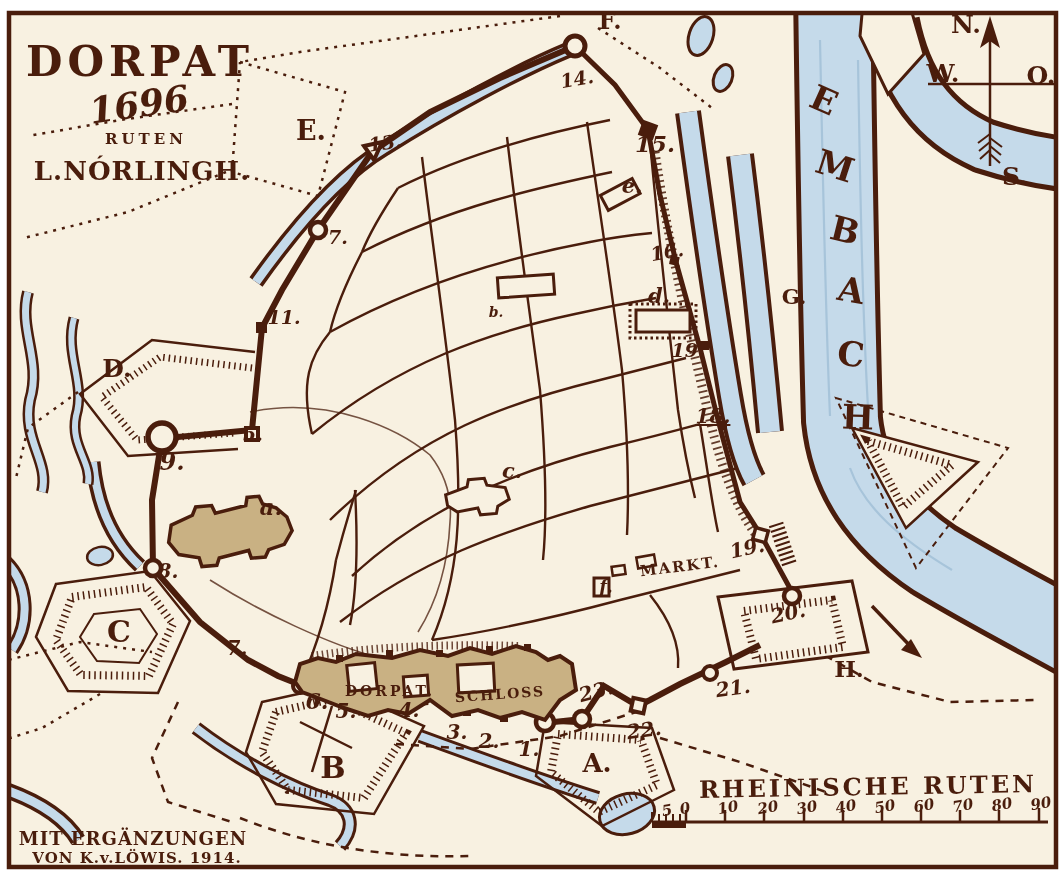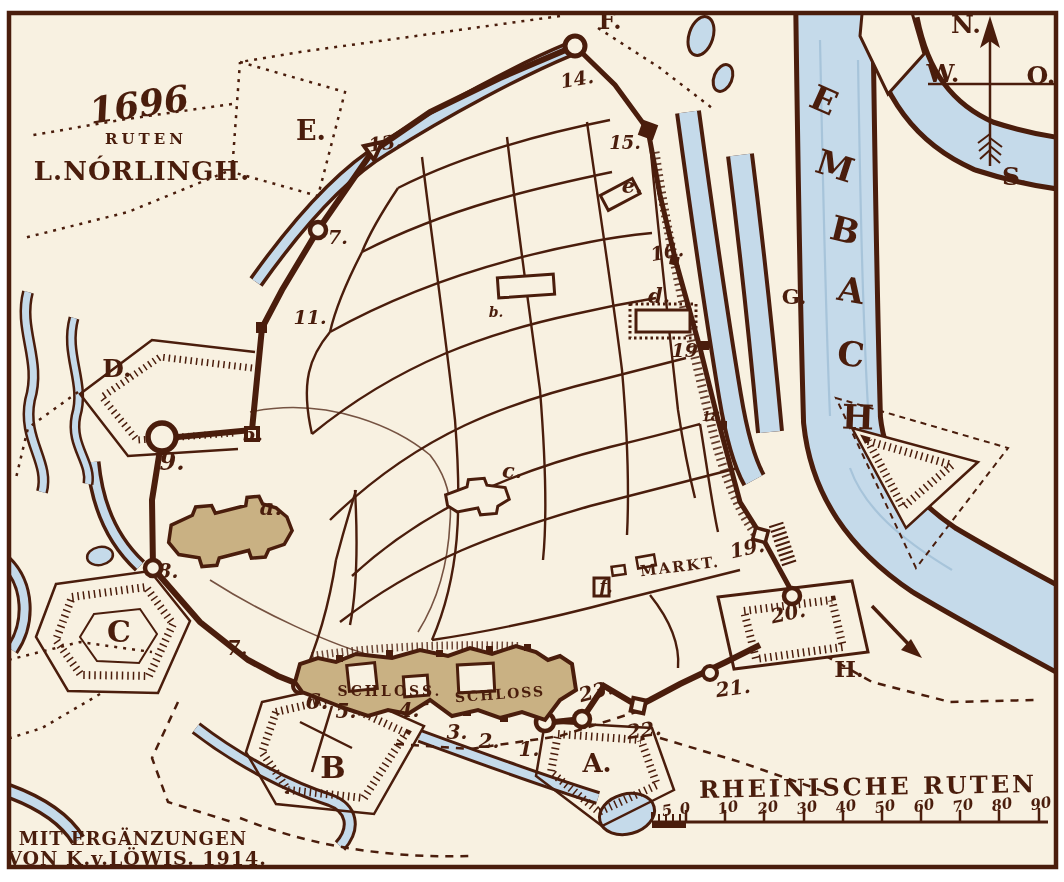--- a/index.html
+++ b/index.html
@@ -245,25 +245,26 @@
         <line x1="999" y1="810" x2="999" y2="822"></line>
             <line x1="1039" y1="808" x2="1039" y2="822"></line>
       </g>
     </g>
   </g>
 
   <rect x="9" y="13" width="1047" height="854" fill="none" stroke="var(--ink)" stroke-width="4.5"></rect>
 </svg>
 
 <div id="labels">
+      <span class="lbl bold ls5" style="left: 140px; top: 62px; font-size: 42px;">DORPAT</span>
       <span class="lbl bold ital" style="left: 139px; top: 104px; font-size: 36px; --r: -8deg;">1696</span>
       <span class="lbl bold ls4" style="left: 146px; top: 139px; font-size: 15px;">RUTEN</span>
       <span class="lbl bold ls1" style="left: 142px; top: 171px; font-size: 26px;">L.NÓRLINGH.</span>
       <span class="lbl bold ls1" style="left: 133px; top: 839px; font-size: 18px;">MIT ERGÄNZUNGEN</span>
-      <span class="lbl bold ls1" style="left: 137px; top: 858px; font-size: 19px;">VON K.v.LÖWIS. 1914.</span>
+      <span class="lbl bold ls1" style="left: 137px; top: 858px; font-size: 15px;">VON K.v.LÖWIS. 1914.</span>
       <span class="lbl bold" style="left: 966px; top: 24px; font-size: 25px;">N.</span>
       <span class="lbl bold" style="left: 943px; top: 73px; font-size: 25px;">W.</span>
       <span class="lbl bold" style="left: 1041px; top: 75px; font-size: 25px;">O.</span>
       <span class="lbl bold" style="left: 1015px; top: 176px; font-size: 25px;">S.</span>
       <span class="lbl bold" style="left: 824px; top: 100px; font-size: 34px; --r: 24deg;">E</span>
       <span class="lbl bold" style="left: 835px; top: 166px; font-size: 34px; --r: 18deg;">M</span>
       <span class="lbl bold" style="left: 845px; top: 230px; font-size: 34px; --r: 14deg;">B</span>
       <span class="lbl bold" style="left: 851px; top: 290px; font-size: 34px; --r: 10deg;">A</span>
       <span class="lbl bold" style="left: 851px; top: 354px; font-size: 34px; --r: 6deg;">C</span>
       <span class="lbl bold" style="left: 858px; top: 417px; font-size: 34px; --r: 2deg;">H</span>
@@ -273,21 +274,21 @@
       <span class="lbl bold ital" style="left: 728px; top: 808px; font-size: 15px; --r: -10deg;">10</span>
       <span class="lbl bold ital" style="left: 768px; top: 808px; font-size: 15px; --r: -10deg;">20</span>
       <span class="lbl bold ital" style="left: 807px; top: 808px; font-size: 15px; --r: -10deg;">30</span>
       <span class="lbl bold ital" style="left: 846px; top: 807px; font-size: 15px; --r: -10deg;">40</span>
       <span class="lbl bold ital" style="left: 885px; top: 807px; font-size: 15px; --r: -10deg;">50</span>
       <span class="lbl bold ital" style="left: 924px; top: 806px; font-size: 15px; --r: -10deg;">60</span>
       <span class="lbl bold ital" style="left: 963px; top: 806px; font-size: 15px; --r: -10deg;">70</span>
       <span class="lbl bold ital" style="left: 1002px; top: 805px; font-size: 15px; --r: -10deg;">80</span>
       <span class="lbl bold ital" style="left: 1041px; top: 804px; font-size: 15px; --r: -10deg;">90</span>
       <span class="lbl bold ital" style="left: 271px; top: 506px; font-size: 23px;">a.</span>
-      <span class="lbl bold ls3" style="left: 390px; top: 691px; font-size: 14px;">SCHLOSS.</span>
+      <span class="lbl bold ls3" style="left: 390px; top: 691px; font-size: 14px;">DORPAT.</span>
       <span class="lbl bold ls2" style="left: 500px; top: 694px; font-size: 14px; --r: -4deg;">SCHLOSS</span>
       <span class="lbl bold ls2" style="left: 680px; top: 567px; font-size: 15px; --r: -7deg;">MARKT.</span>
       <span class="lbl bold ital" style="left: 496px; top: 312px; font-size: 14px;">b.</span>
       <span class="lbl bold ital" style="left: 512px; top: 470px; font-size: 21px;">c.</span>
       <span class="lbl bold ital" style="left: 659px; top: 295px; font-size: 21px;">d.</span>
       <span class="lbl bold ital" style="left: 632px; top: 185px; font-size: 21px;">e.</span>
       <span class="lbl bold ital" style="left: 606px; top: 587px; font-size: 18px;">f.</span>
       <span class="lbl bold" style="left: 597px; top: 763px; font-size: 26px;">A.</span>
       <span class="lbl bold" style="left: 333px; top: 768px; font-size: 30px;">B</span>
       <span class="lbl bold" style="left: 119px; top: 632px; font-size: 30px;">C</span>
@@ -299,27 +300,27 @@
       <span class="lbl bold ital" style="left: 529px; top: 749px; font-size: 20px;">1.</span>
       <span class="lbl bold ital" style="left: 489px; top: 741px; font-size: 20px;">2.</span>
       <span class="lbl bold ital" style="left: 457px; top: 732px; font-size: 20px;">3.</span>
       <span class="lbl bold ital" style="left: 409px; top: 710px; font-size: 20px;">4.</span>
       <span class="lbl bold ital" style="left: 346px; top: 711px; font-size: 20px;">5.</span>
       <span class="lbl bold ital" style="left: 317px; top: 701px; font-size: 22px;">6.</span>
       <span class="lbl bold ital" style="left: 237px; top: 648px; font-size: 20px;">7.</span>
       <span class="lbl bold ital" style="left: 168px; top: 571px; font-size: 20px;">8.</span>
       <span class="lbl bold ital" style="left: 172px; top: 462px; font-size: 24px;">9.</span>
       <span class="lbl bold ital" style="left: 253px; top: 434px; font-size: 19px;">5.</span>
-      <span class="lbl bold ital" style="left: 284px; top: 317px; font-size: 19px; margin-left: 26px;">11.</span>
+      <span class="lbl bold ital" style="left: 284px; top: 317px; font-size: 19px;">11.</span>
       <span class="lbl bold ital" style="left: 338px; top: 237px; font-size: 19px;">7.</span>
       <span class="lbl bold ital" style="left: 385px; top: 143px; font-size: 19px; --r: -8deg;">13.</span>
       <span class="lbl bold ital" style="left: 577px; top: 79px; font-size: 19px; --r: -10deg;">14.</span>
-      <span class="lbl bold ital" style="left: 625px; top: 143px; font-size: 18px;">15.</span>
+      <span class="lbl bold ital" style="left: 655px; top: 143px; font-size: 23px;">15.</span>
       <span class="lbl bold ital" style="left: 667px; top: 252px; font-size: 19px; --r: -10deg;">16.</span>
       <span class="lbl bold ital" style="left: 688px; top: 350px; font-size: 19px;">19.</span>
-      <span class="lbl bold ital" style="left: 713px; top: 416px; font-size: 13px;">18.</span>
+      <span class="lbl bold ital" style="left: 713px; top: 416px; font-size: 20px; text-decoration: underline;">18.</span>
       <span class="lbl bold ital" style="left: 747px; top: 548px; font-size: 20px; --r: -12deg;">19.</span>
       <span class="lbl bold ital" style="left: 788px; top: 613px; font-size: 20px; --r: -12deg;">20.</span>
       <span class="lbl bold ital" style="left: 733px; top: 688px; font-size: 20px; --r: -8deg;">21.</span>
       <span class="lbl bold ital" style="left: 644px; top: 730px; font-size: 20px; --r: -8deg;">22.</span>
       <span class="lbl bold ital" style="left: 596px; top: 691px; font-size: 20px; --r: -15deg;">23.</span>
     </div>
 </div>
 
 </body></html>

